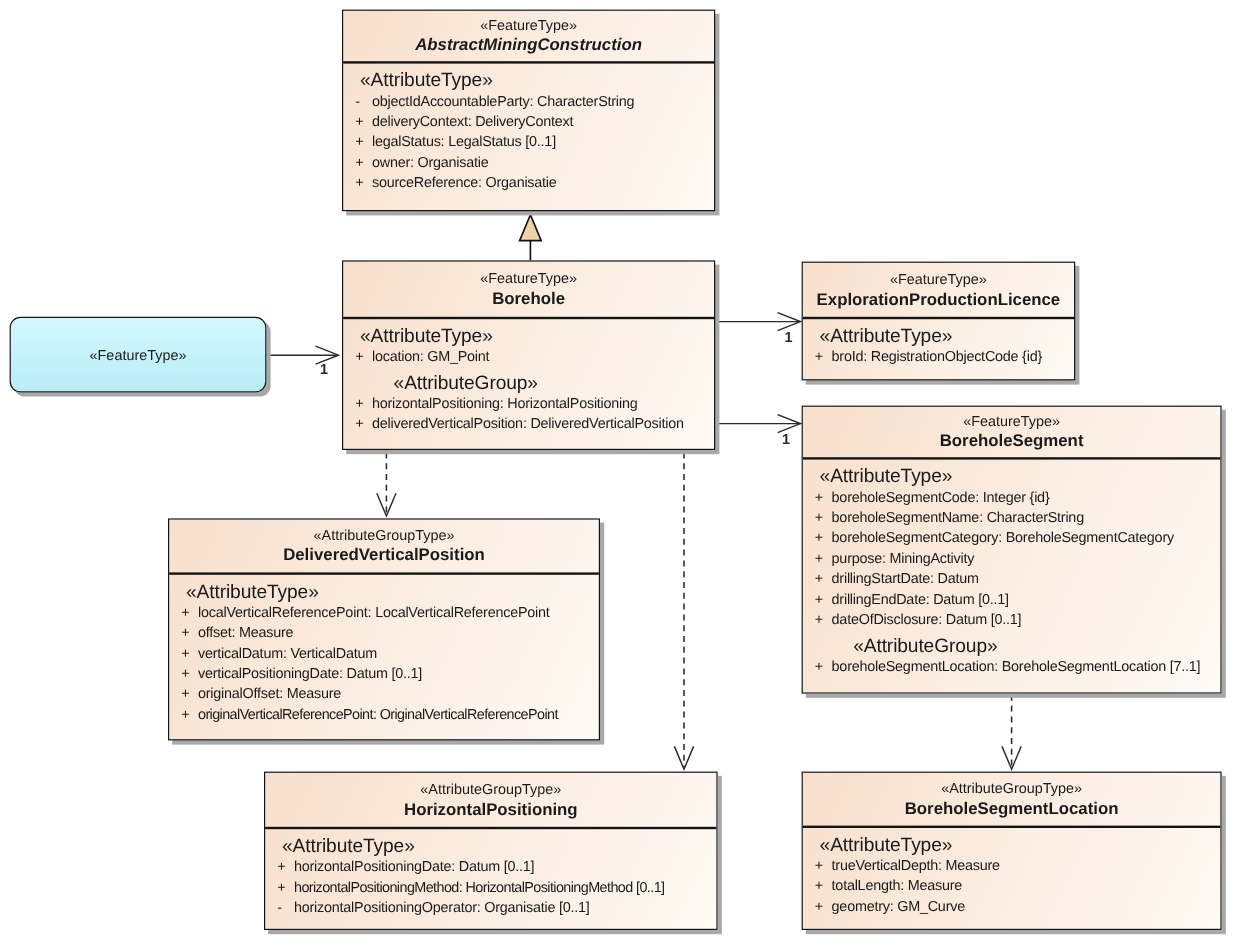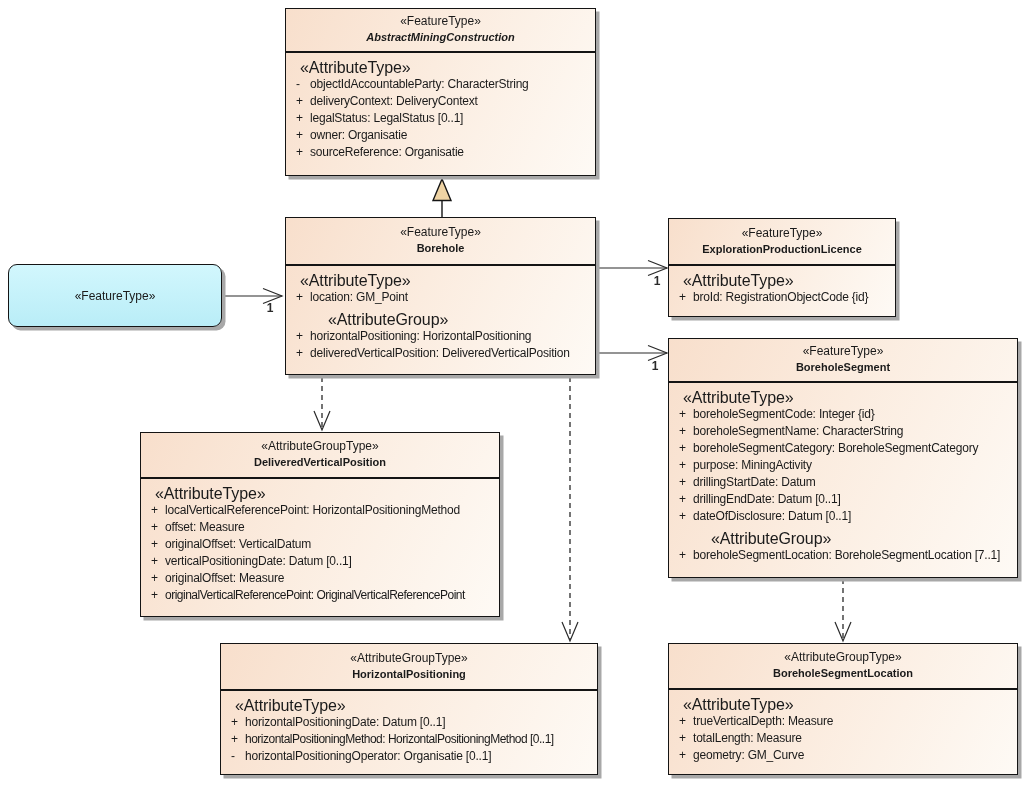--- a/index.html
+++ b/index.html
@@ -13,21 +13,21 @@
     background:linear-gradient(115deg,#f8dfcc 0%,#fbecdf 45%,#fefaf5 100%);
     box-shadow:3.5px 3.5px 0 #a8a8a8;
     box-sizing:border-box;
   }
   .hdr{
     border-bottom:2.5px solid #141414;
     display:flex;flex-direction:column;justify-content:center;align-items:center;
     text-align:center;box-sizing:border-box;
   }
   .hdr .st{font-size:12px;line-height:15px;}
-  .hdr .nm{font-size:11px;line-height:17px;font-weight:bold;text-align:center;}
+  .hdr .nm{font-size:14px;line-height:17px;font-weight:bold;text-align:center;}
   .hdr .nm.abstract{font-style:italic;}
   .body{padding:6px 4px 0 8px;}
   .srow{font-size:16px;line-height:17px;padding-left:6px;letter-spacing:-0.1px;}
   .body .srow:not(:first-child){margin-top:5px;margin-left:28px;}
   .arow{display:flex;font-size:12px;line-height:17px;letter-spacing:-0.2px;white-space:nowrap;}
   .arow .vis{width:14px;flex:0 0 14px;text-align:left;padding-left:2px;}
   .arow .atext{flex:1;overflow:hidden;}
 
   
   .node.epc{
@@ -209,29 +209,29 @@
 
   <div class="node" style="left:140px;top:432px;width:360px;height:185px;">
     <div class="hdr" style="height:46px;">
       <div class="st">«AttributeGroupType»</div>
       <div class="nm">DeliveredVerticalPosition</div>
     </div>
     <div class="body">
       <div class="srow">«AttributeType»</div>
       <div class="arow">
           <span class="vis">+</span>
-          <span class="atext">localVerticalReferencePoint: HorizontalPositioningMethod</span>
+          <span class="atext">localVerticalReferencePoint: LocalVerticalReferencePoint</span>
         </div>
       <div class="arow">
           <span class="vis">+</span>
           <span class="atext">offset: Measure</span>
         </div>
       <div class="arow">
           <span class="vis">+</span>
-          <span class="atext">originalOffset: VerticalDatum</span>
+          <span class="atext">verticalDatum: VerticalDatum</span>
         </div>
       <div class="arow">
           <span class="vis">+</span>
           <span class="atext">verticalPositioningDate: Datum [0..1]</span>
         </div>
       <div class="arow">
           <span class="vis">+</span>
           <span class="atext">originalOffset: Measure</span>
         </div>
       <div class="arow">

